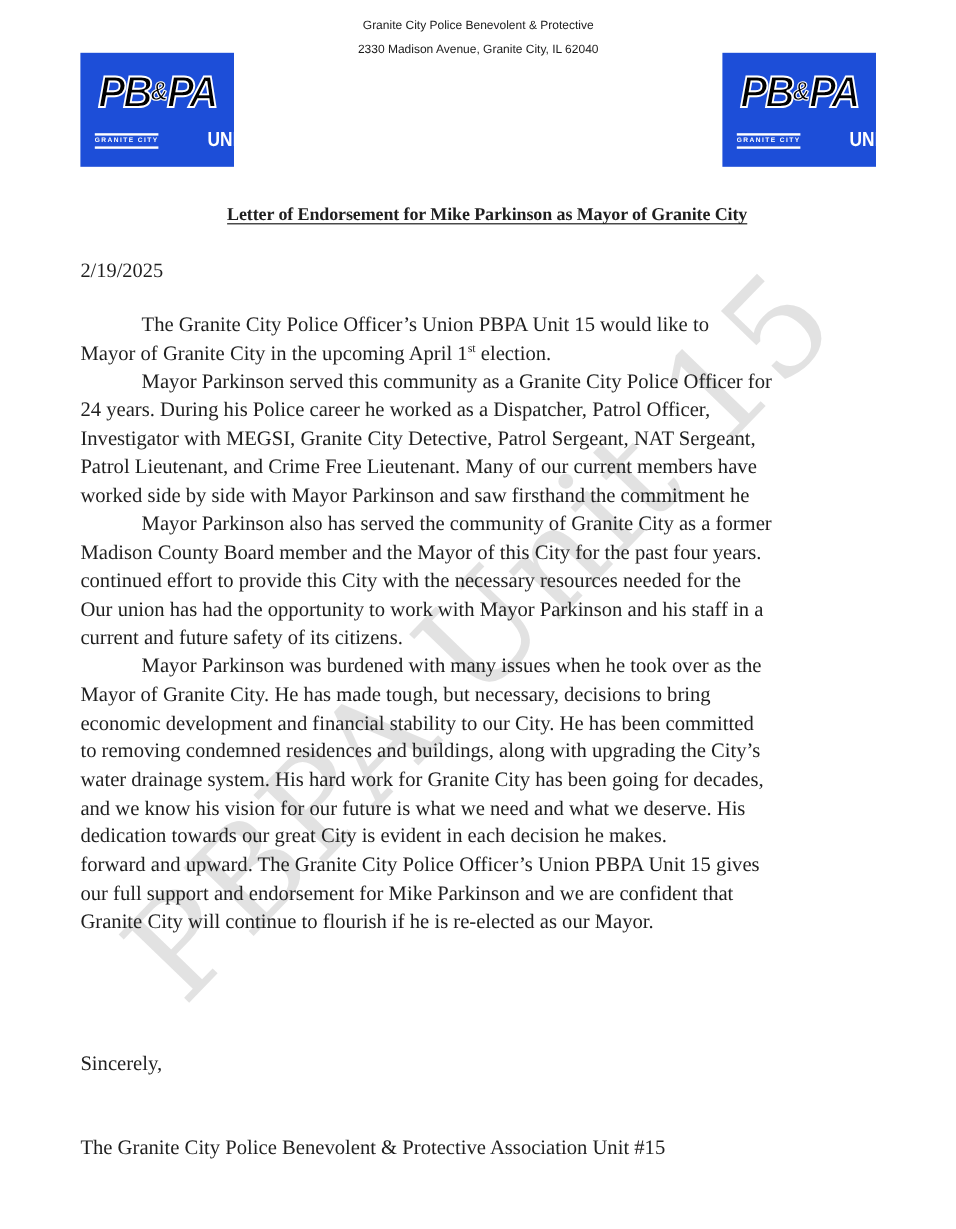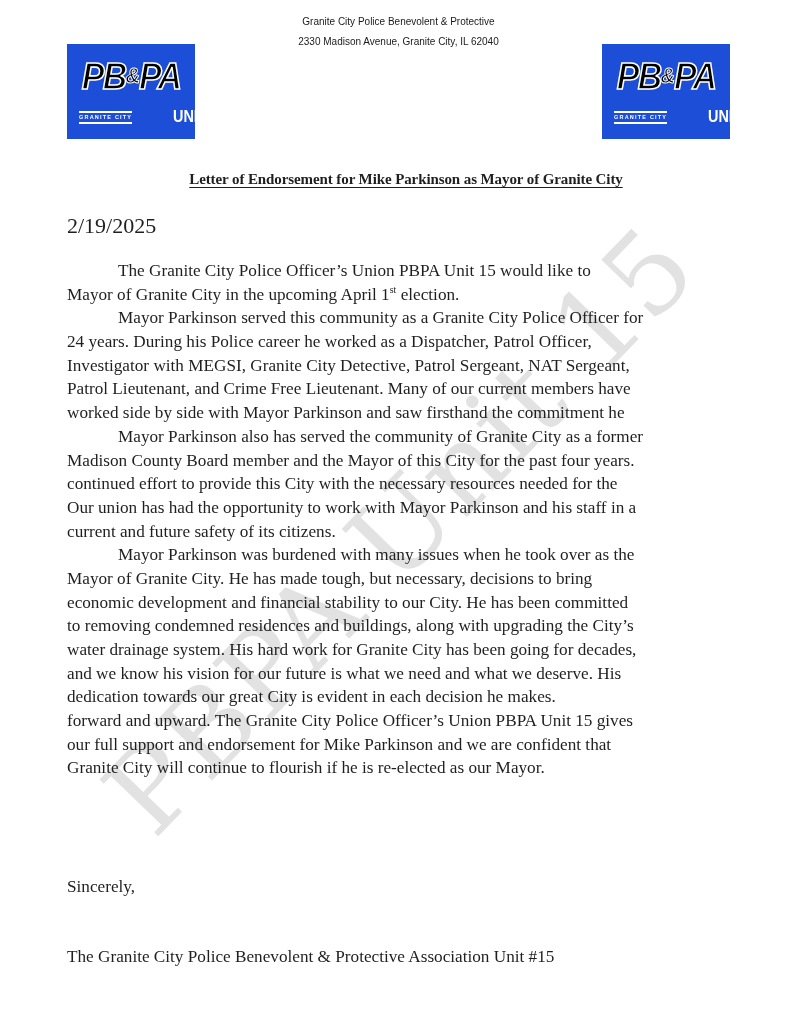--- a/index.html
+++ b/index.html
@@ -122,21 +122,21 @@
       text-decoration: underline;
       text-underline-offset: 3px;
       white-space: nowrap;
       letter-spacing: -0.1px;
     }
     .date {
       position: absolute;
       top: 214px;
       left: 0;
       font-family: "Liberation Serif", serif;
-      font-size: 22px;
+      font-size: 17px;
       line-height: 23px;
     }
     .body-text {
       position: absolute;
       top: 259px;
       left: 0;
       width: 670px;
       font-family: "Liberation Serif", serif;
       font-size: 17.2px;
       line-height: 23.7px;

